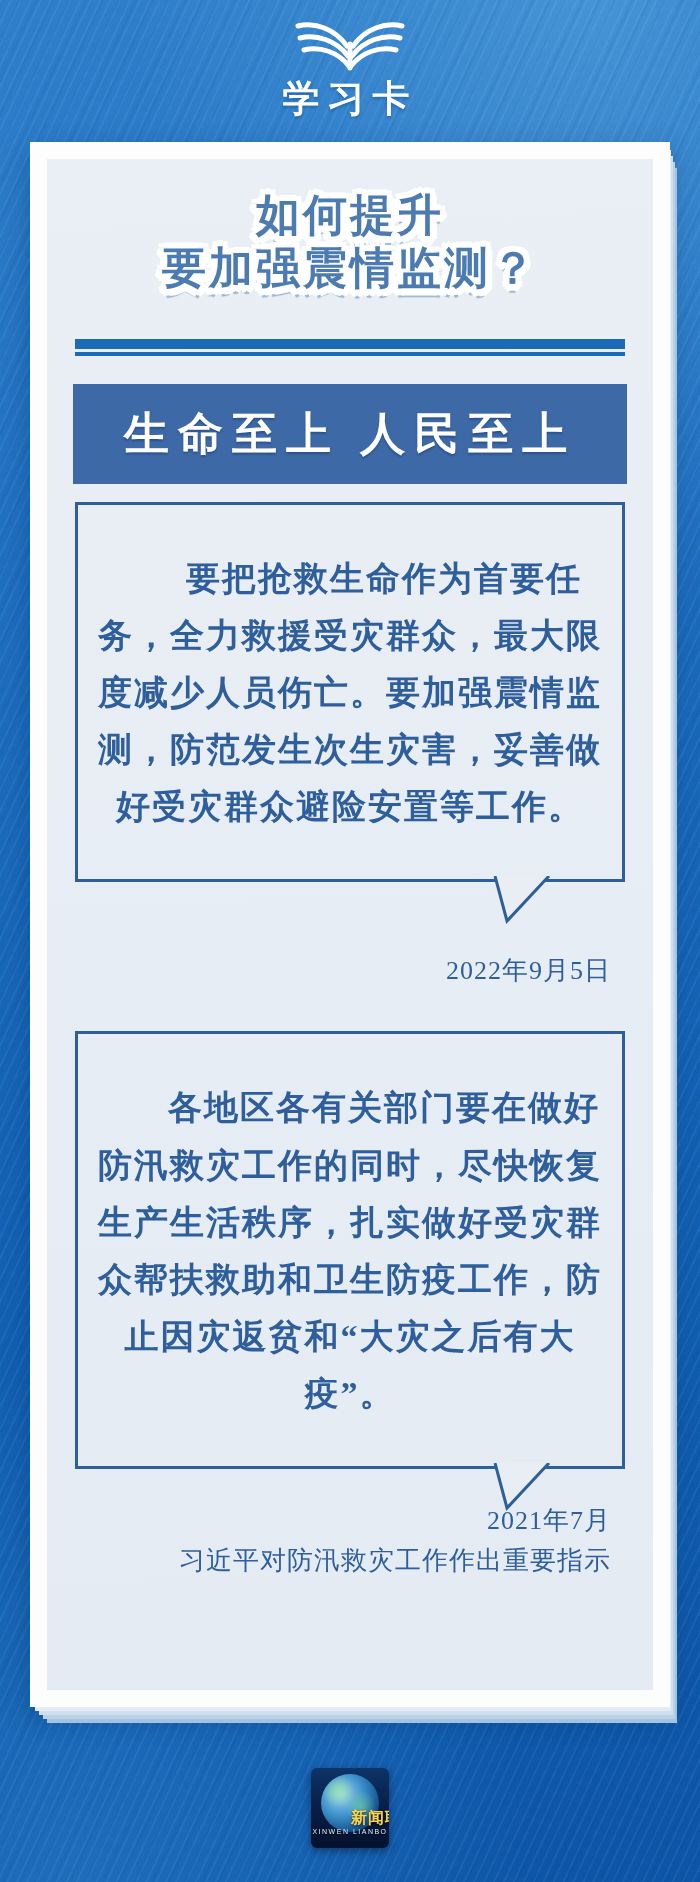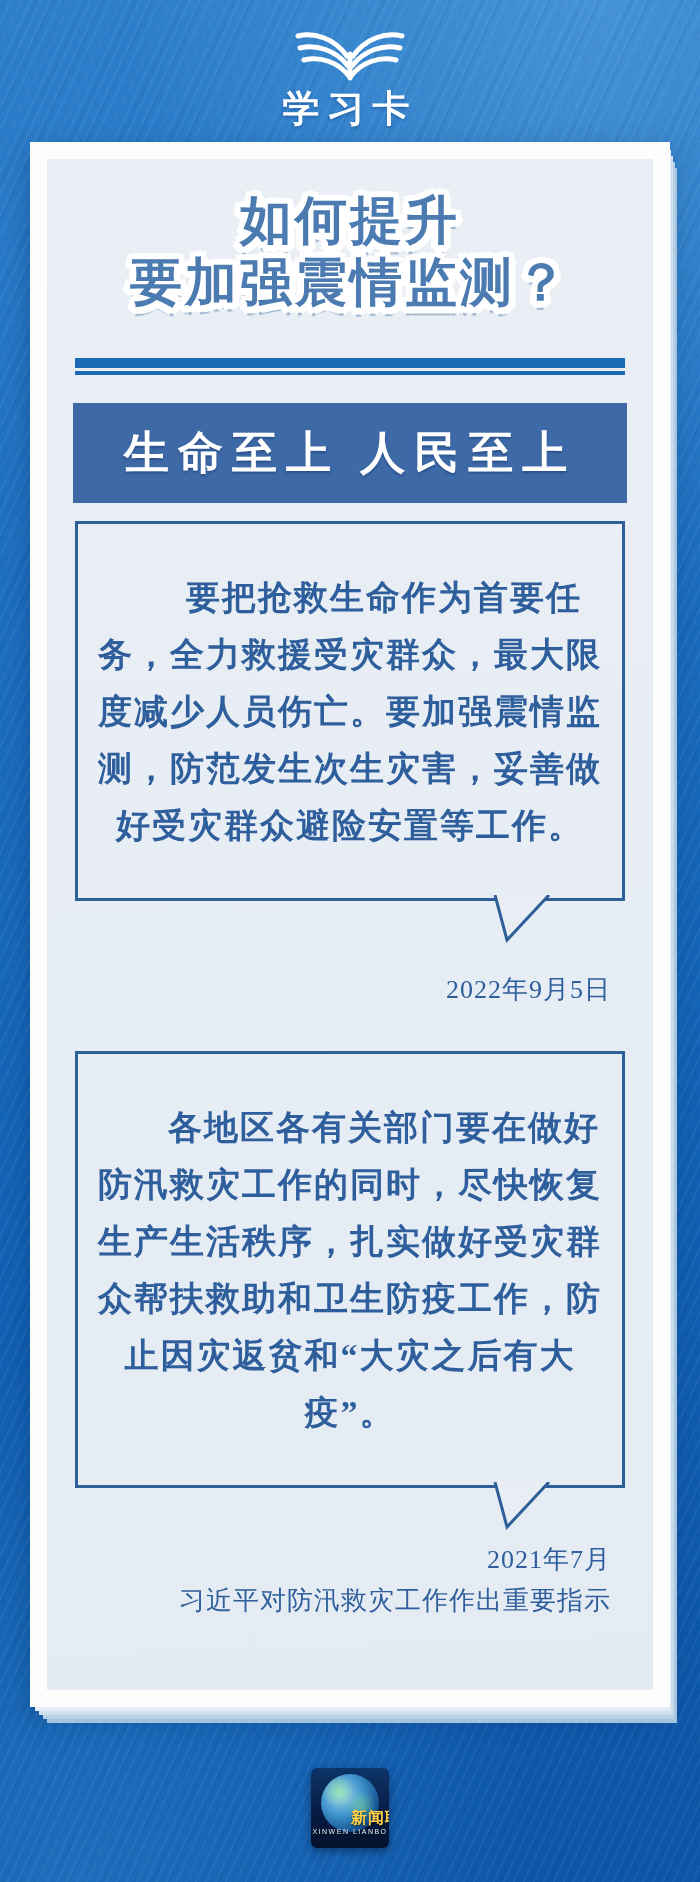--- a/index.html
+++ b/index.html
@@ -6,21 +6,21 @@
   body{
     width:700px;height:1882px;position:relative;overflow:hidden;
     font-family:"Liberation Sans",sans-serif;
     background:
       repeating-linear-gradient(115deg, rgba(255,255,255,0.05) 0 2px, rgba(255,255,255,0) 2px 9px),
       repeating-linear-gradient(295deg, rgba(8,50,120,0.06) 0 3px, rgba(8,50,120,0) 3px 15px),
       radial-gradient(120% 60% at 85% 0%, rgba(120,190,240,0.35) 0%, rgba(120,190,240,0) 55%),
       radial-gradient(120% 50% at 10% 100%, rgba(60,150,220,0.35) 0%, rgba(60,150,220,0) 55%),
       linear-gradient(165deg,#2f80cb 0%,#1e6fc0 28%,#1261b4 62%,#0d55a6 100%);
   }
-  .brand{position:absolute;top:30px;left:0;width:100%;text-align:center;color:#fff;}
+  .brand{position:absolute;top:20px;left:0;width:100%;text-align:center;color:#fff;}
   .brand svg{display:block;margin:0 auto;}
   .brand-name{
     display:block;margin-top:2px;font-size:37px;font-weight:bold;letter-spacing:8px;
     text-shadow:0 2px 3px rgba(10,50,110,0.35);
   }
   .card{
     position:absolute;left:30px;top:142px;width:640px;height:1565px;
     background:#fdfdfd;padding:17px;box-sizing:border-box;
     box-shadow:
       3px 6px 0 -2px #e4edf6,
@@ -28,21 +28,21 @@
       9px 16px 0 -4px #b9d1e7,
       12px 21px 0 -5px #a4c3df,
       0 10px 24px rgba(5,40,90,0.35);
   }
   .paper{
     width:100%;height:100%;box-sizing:border-box;overflow:hidden;
     padding:14px 26px;text-align:center;
     background:linear-gradient(178deg,#eaeff5 0%,#e7edf4 50%,#e4ebf2 100%);
   }
   .card-title{
-    margin:16px 0 0;font-size:52px;line-height:1.2;font-weight:900;letter-spacing:3px;
+    margin:16px 0 0;font-size:44px;line-height:1.2;font-weight:900;letter-spacing:3px;
     color:#4c7bb1;
     text-shadow:
       -5px -5px 0 #fff,5px -5px 0 #fff,-5px 5px 0 #fff,5px 5px 0 #fff,
       -6px 0 0 #fff,6px 0 0 #fff,0 -6px 0 #fff,0 6px 0 #fff,
       -3px 7px 0 #fff,3px 7px 0 #fff,-7px 3px 0 #fff,7px 3px 0 #fff,
       0 9px 1px rgba(46,95,152,0.40);
   }
   .rule-thick{height:10px;background:#1a6ab6;margin:44px 2px 0;}
   .rule-thin{height:4px;background:#1a6ab6;margin:3px 2px 0;}
   .banner{
@@ -58,21 +58,21 @@
     font-size:34px;line-height:1.68;letter-spacing:2px;
   }
   .quote.second{margin-top:40px;}
   .quote p{margin:0;text-indent:2em;}
   .tail{position:absolute;right:70px;bottom:-45px;}
   .attr{
     margin-top:69px;text-align:right;padding-right:16px;
     font-family:"Liberation Serif",serif;color:#2e5f9c;
     font-size:26px;line-height:1.55;letter-spacing:1px;
   }
-  .attr.second{margin-top:52px;text-align:right;}
+  .attr.second{margin-top:32px;text-align:right;}
   .attr-date,.attr-src{display:block;}
   .logo{
     position:absolute;left:50%;top:1768px;transform:translateX(-50%);
     width:78px;height:80px;border-radius:6px;overflow:hidden;
     background:linear-gradient(180deg,#0d3468 0%,#071c44 55%,#03112c 100%);
     box-shadow:0 3px 8px rgba(3,20,50,0.5);
   }
   .logo-globe{
     position:absolute;left:50%;top:6px;transform:translateX(-50%);
     width:58px;height:58px;border-radius:50%;

